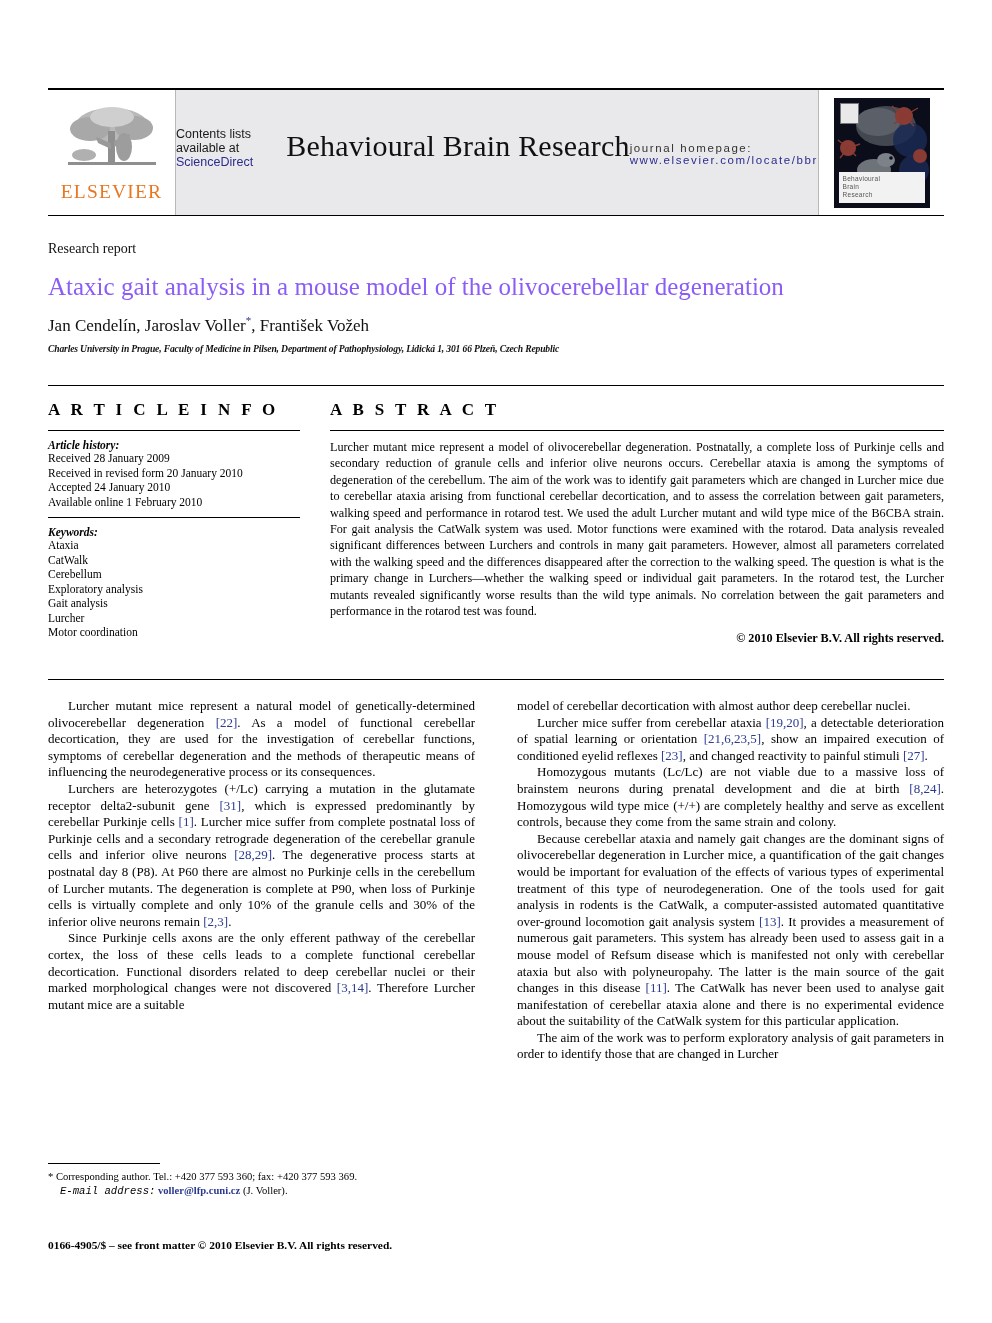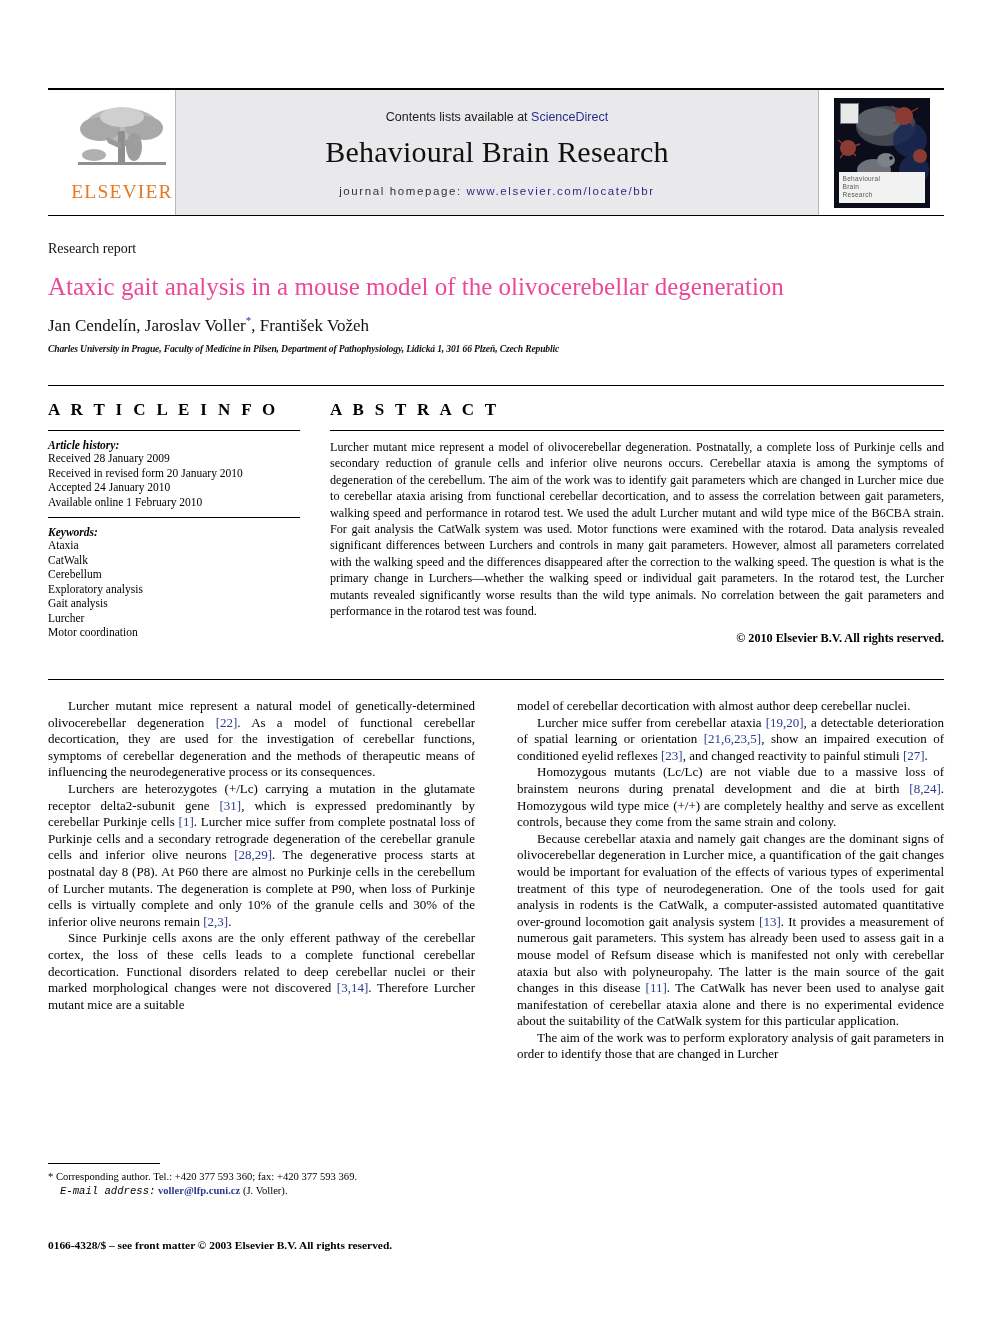--- a/index.html
+++ b/index.html
@@ -45,30 +45,30 @@
     border-bottom: 1px solid #000;
     box-sizing: border-box;
     display: flex;
     align-items: stretch;
   }
   .masthead-logo {
     width: 128px;
     flex: 0 0 128px;
     display: flex;
     align-items: center;
-    justify-content: flex-end;
+    justify-content: center;
     background: #fff;
     border-right: 1px solid #b8b8b8;
     box-sizing: border-box;
   }
   .masthead-center {
     flex: 1 1 auto;
     background: #e9e9ec;
     display: flex;
-    flex-direction: column;
+    flex-direction: row;
     align-items: center;
     justify-content: center;
     padding: 6px 0 4px 0;
     box-sizing: border-box;
   }
   .masthead-cover {
     width: 126px;
     flex: 0 0 126px;
     display: flex;
     align-items: center;
@@ -156,21 +156,21 @@
     font-size: 14px;
     color: #111;
   }
   .article-title {
     position: absolute;
     left: 48px;
     top: 272px;
     width: 896px;
     font-size: 25px;
     line-height: 30px;
-    color: #ec4899;
+    color: #8b5cf6;
   }
   .authors {
     position: absolute;
     left: 48px;
     top: 314px;
     width: 896px;
     font-size: 17px;
     color: #111;
   }
   .authors sup {
@@ -436,16 +436,16 @@
   <div class="footnote">
     <div>* Corresponding author. Tel.: +420 377 593 360; fax: +420 377 593 369.</div>
     <div style="padding-left:12px">
       <span class="ital">E-mail address:</span>
       <span class="mail">voller@lfp.cuni.cz</span>
       <span>(J. Voller).</span>
     </div>
   </div>
 
   <div class="issn">
-    <div>0166-4328/$ – see front matter © 2003 Elsevier B.V. All rights reserved.</div>
+    <div>0166-4905/$ – see front matter © 2010 Elsevier B.V. All rights reserved.</div>
   </div>
 
 </div>
 
 </body></html>

